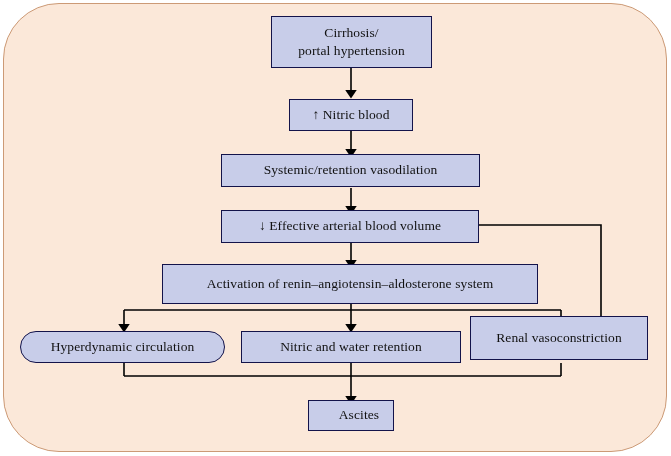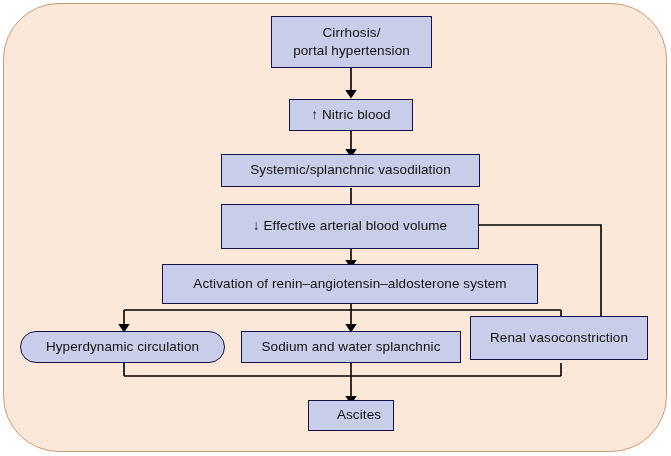--- a/index.html
+++ b/index.html
@@ -33,20 +33,21 @@
     border: 1.5px solid #13134a;
     display: flex;
     align-items: center;
     justify-content: center;
     text-align: center;
     color: #111111;
     font-size: 13.5px;
     line-height: 1.25;
     letter-spacing: 0.1px;
     white-space: pre-line;
+    font-family: Liberation Serif, serif;
   }
   .node.two-line { line-height: 1.3; }
   svg.overlay {
     position: absolute;
     left: 0; top: 0;
     width: 671px; height: 456px;
     pointer-events: none;
   }
 </style>
 </head>
@@ -88,27 +89,27 @@
       <path d="M124,376 L561,376"></path>
       <path d="M351,363 L351,398" marker-end="url(#ah)"></path>
     </g>
   </svg>
 
   <div class="node two-line" style="left:271px; top:16px; width:161px; height:52px;">Cirrhosis/
 portal hypertension</div>
 
   <div class="node" style="left:289px; top:99px; width:124px; height:32px;">↑ Nitric blood</div>
 
-  <div class="node" style="left:221px; top:154px; width:259px; height:33px;">Systemic/splanchnic vasodilation</div>
+  <div class="node" style="left:221px; top:154px; width:259px; height:33px;">Systemic/retention vasodilation</div>
 
-  <div class="node" style="left:221px; top:204px; width:258px; height:45px;">↓  Effective arterial blood volume</div>
+  <div class="node" style="left:221px; top:210px; width:258px; height:33px;">↓  Effective arterial blood volume</div>
 
   <div class="node" style="left:162px; top:264px; width:376px; height:40px;">Activation of renin–angiotensin–aldosterone system</div>
 
   <div class="node" style="left:20px; top:331px; width:205px; height:32px;border-radius:16px;">Hyperdynamic circulation</div>
 
-  <div class="node" style="left:241px; top:331px; width:220px; height:32px;">Sodium and water splanchnic</div>
+  <div class="node" style="left:241px; top:331px; width:220px; height:32px;">Nitric and water retention</div>
 
   <div class="node" style="left:470px; top:316px; width:178px; height:44px;">Renal vasoconstriction</div>
 
   <div class="node" style="left:308px; top:400px; width:86px; height:31px;padding-left:16px;">Ascites</div>
 
 </div>
 
 </body></html>

